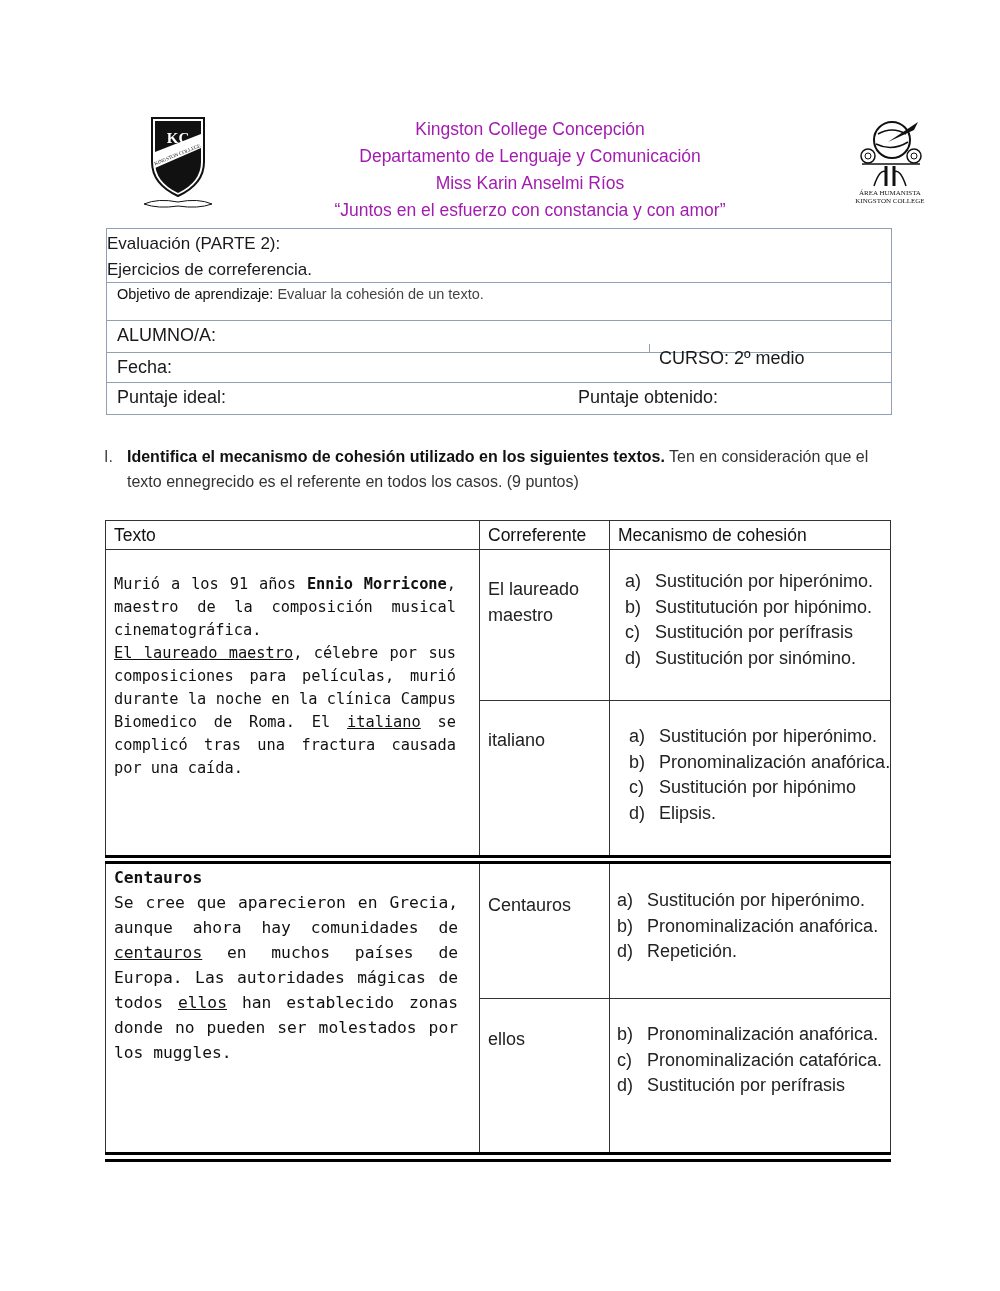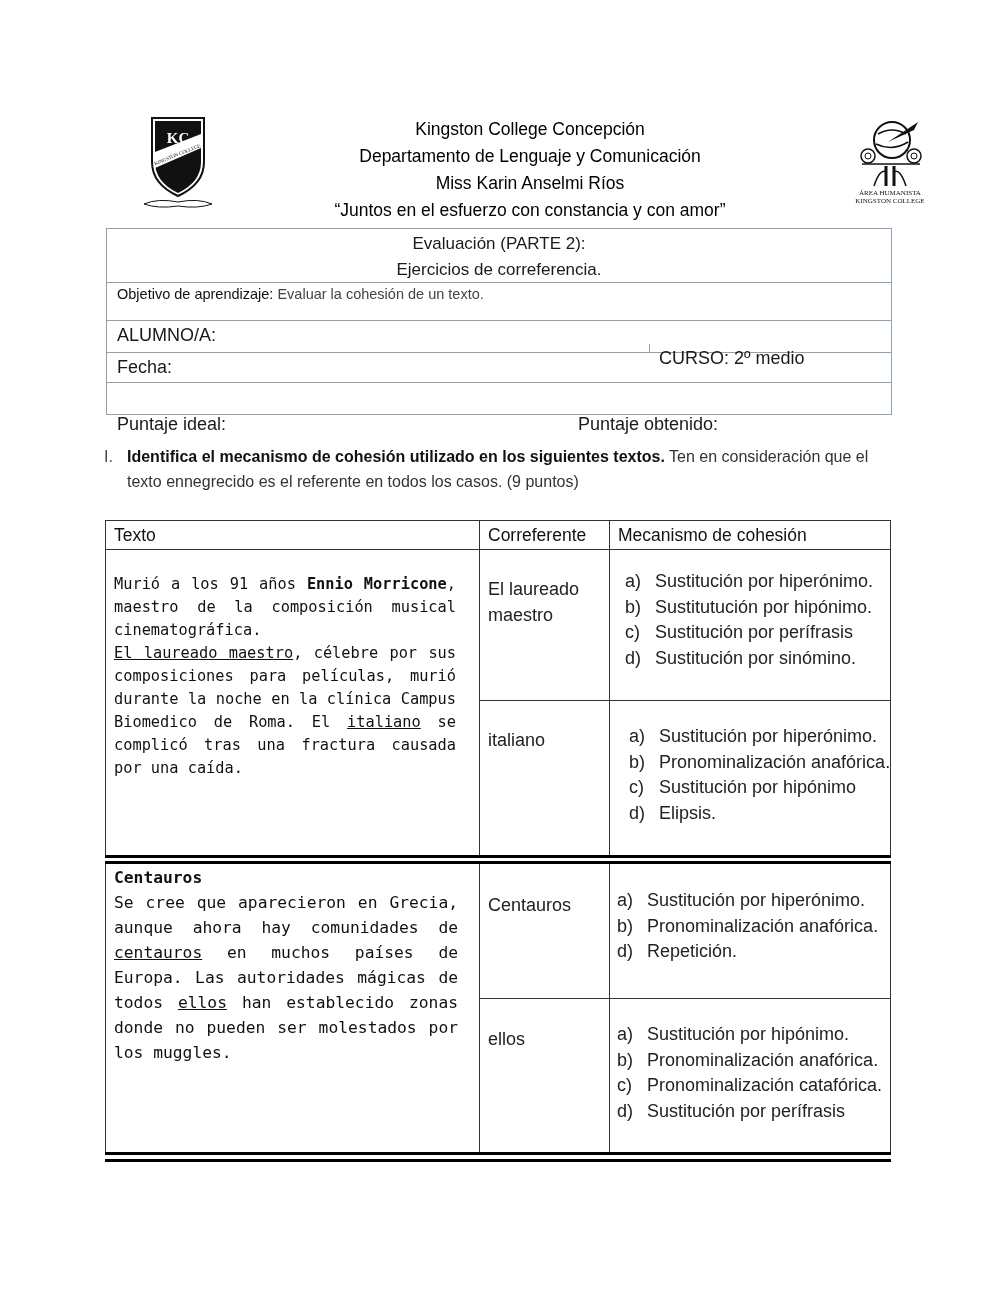--- a/index.html
+++ b/index.html
@@ -1,35 +1,35 @@
 <!DOCTYPE html>
 <html><head>
 <meta charset="utf-8">
 <style>
   html, body { margin: 0; padding: 0; background: #ffffff; }
   body { width: 1000px; height: 1291px; position: relative; overflow: hidden; color: #1a1a1a;
          font-family: "Liberation Sans", "DejaVu Sans", sans-serif; }
   .abs { position: absolute; }
 
   
-  .header-center { left: 280px; top: 116px; width: 500px; text-align: center; font-size: 17.5px; line-height: 27px; color: #000000; }
+  .header-center { left: 280px; top: 116px; width: 500px; text-align: center; font-size: 17.5px; line-height: 27px; color: #a21caf; }
   .logo-left { left: 138px; top: 112px; width: 80px; height: 100px; }
   .logo-right { left: 848px; top: 112px; width: 84px; height: 94px; }
 
   
   .info-box { left: 106px; top: 228px; width: 786px; height: 187px; border: 1px solid #8ea2b4; box-sizing: border-box; }
   .info-row { position: absolute; left: 0; right: 0; border-bottom: 1px solid #8ea2b4; box-sizing: border-box; }
-  .info-title { top: 0; height: 54px; text-align: center; font-size: 17px; line-height: 26px; padding-top: 2px; }
+  .info-title { top: 0; height: 54px; font-size: 17px; line-height: 26px; padding-top: 2px; }
   .info-obj { top: 54px; height: 38px; font-size: 14.5px; padding: 3px 0 0 10px; }
   .info-obj b { font-weight: normal; color: #111; }
   .info-obj span.v { color: #444; }
   .info-alumno { top: 92px; height: 32px; font-size: 18px; line-height: 28px; padding-left: 10px; }
   .info-alumno .curso { position: absolute; left: 542px; top: 0; bottom: 0; border-left: 1px solid #8ea2b4; padding-left: 9px; margin-top: 23px; }
   .info-fecha { top: 124px; height: 30px; font-size: 18px; line-height: 28px; padding-left: 10px; }
-  .info-puntaje { top: 154px; height: 31px; border-bottom: none; font-size: 18px; line-height: 28px; padding-left: 10px; margin-top: 27px; }
+  .info-puntaje { top: 154px; height: 31px; border-bottom: none; font-size: 18px; line-height: 28px; padding-left: 10px; }
   .info-puntaje .obt { position: absolute; left: 471px; top: 0; }
 
   
   .instr { left: 104px; top: 444px; width: 780px; font-size: 16px; line-height: 25px; color: #333; }
   .instr .num { position: absolute; left: 0; top: 0; color: #444; }
   .instr .body { margin-left: 23px; }
   .instr .bold { font-weight: bold; color: #111; font-size: 16px; }
   .vline { position: absolute; width: 1px; background: #333; }
   .hline { position: absolute; height: 1px; background: #333; }
   .thick { position: absolute; background: #000; }
@@ -164,17 +164,16 @@
 
 <div class="coref" style="left:488px; top:892px; width:115px;">Centauros</div>
 <ul class="opts" style="left:617px; top:888px;">
   <li><span class="l">a)</span><span>Sustitución por hiperónimo.</span></li>
   <li><span class="l">b)</span><span>Pronominalización anafórica.</span></li>
   <li><span class="l">d)</span><span>Repetición.</span></li>
 </ul>
 
 <div class="coref" style="left:488px; top:1026px; width:115px;">ellos</div>
 <ul class="opts" style="left:617px; top:1022px;">
-  <li><span class="l">a)</span><span>Sustitución por hipónimo.</span></li>
   <li><span class="l">b)</span><span>Pronominalización anafórica.</span></li>
   <li><span class="l">c)</span><span>Pronominalización catafórica.</span></li>
   <li><span class="l">d)</span><span>Sustitución por perífrasis</span></li>
 </ul>
 
 </body></html>

